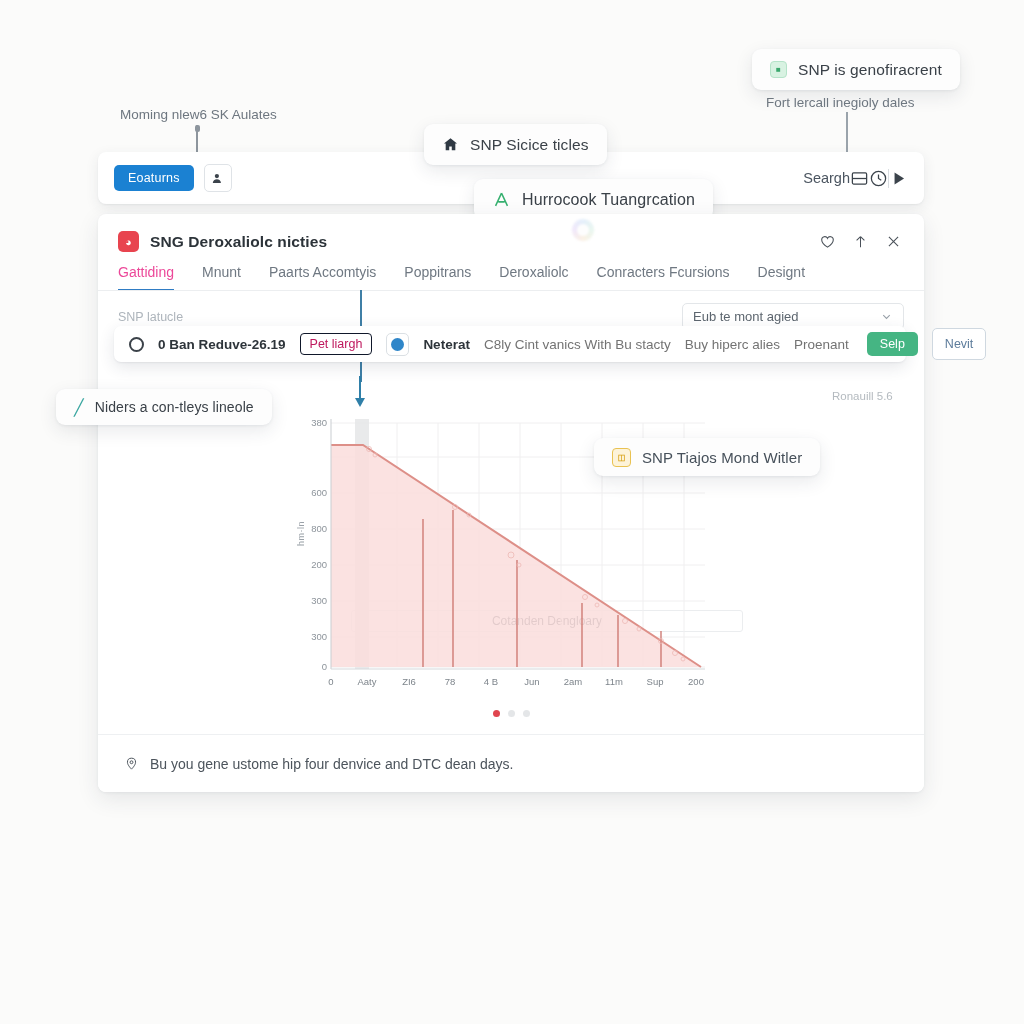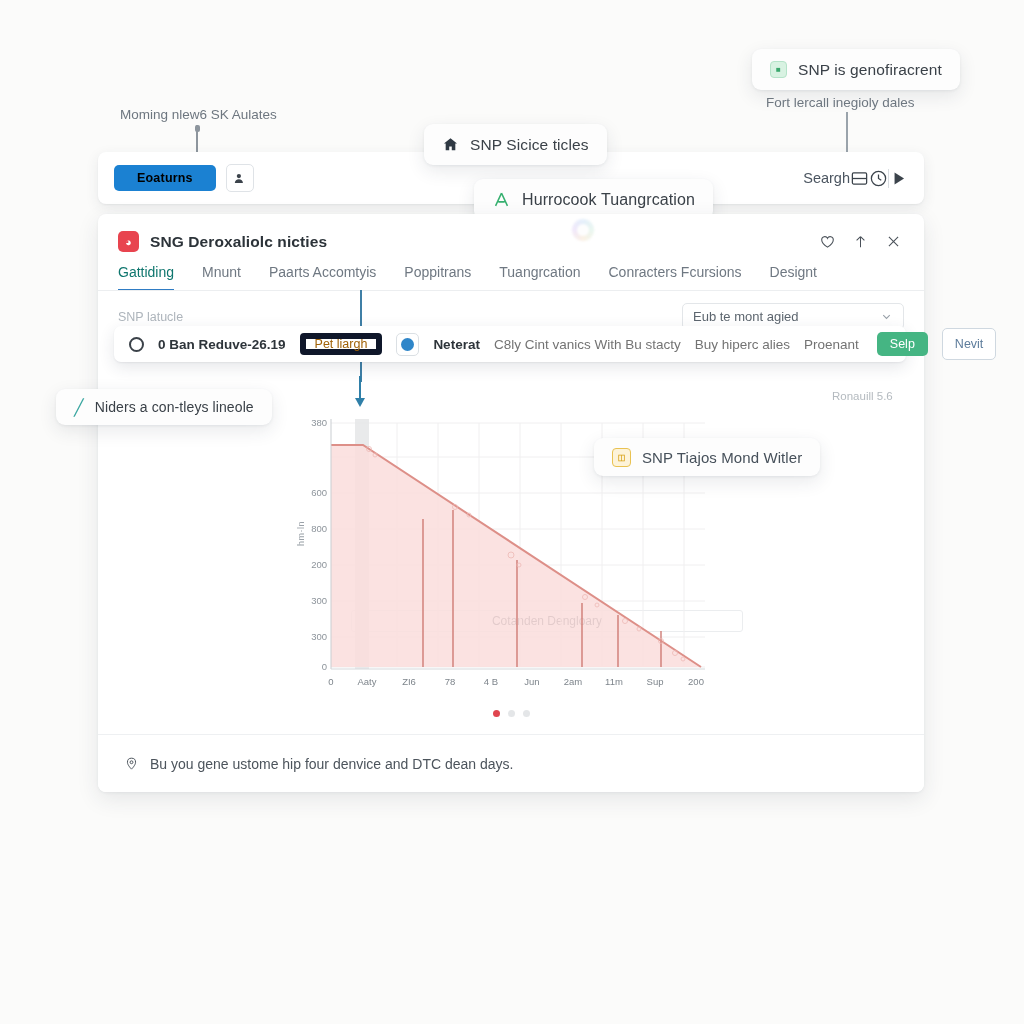--- a/index.html
+++ b/index.html
@@ -61,22 +61,22 @@
   }
 
   
   #toolbar {
     position:absolute; left:98px; top:152px; width:826px; height:52px;
     background:#fff; border-radius:8px;
     box-shadow:0 4px 14px rgba(40,50,70,.09), 0 1px 2px rgba(40,50,70,.06);
     display:flex; align-items:center; padding:0 16px;
   }
   #btn-primary {
-    background:#1b81d2; color:#000000; font-size:12.5px; font-weight:bold;
-    border:none; border-radius:5px; height:26px; padding:0 23px;
+    background:#1b81d2; color:#ffffff; font-size:12.5px; font-weight:normal;
+    border:none; border-radius:5px; height:26px; padding:0 14px;
     letter-spacing:.2px; cursor:pointer;
   }
   #btn-user {
     margin-left:10px; width:28px; height:28px; border:1px solid #dfe3e7;
     border-radius:5px; background:#fff; display:flex; align-items:center;
     justify-content:center; cursor:pointer;
   }
   .tb-right { margin-left:auto; display:flex; align-items:center; }
   #tb-search-label { font-size:14.5px; color:#4b5560; }
   .tb-icon { width:19px; height:19px; display:block; color:#3b434b; cursor:pointer; }
@@ -99,21 +99,21 @@
     width:21px; height:21px; border-radius:5px; background:#e8444f;
     display:flex; align-items:center; justify-content:center;
     color:#fff; font-size:11px; margin-right:11px; flex:0 0 auto;
   }
   #panel-title { font-size:15.5px; font-weight:bold; color:#2c3339; letter-spacing:.1px; }
   .head-actions { margin-left:auto; display:flex; align-items:center; gap:16px; color:#4a5159; }
   .head-actions svg { width:17px; height:17px; cursor:pointer; }
 
   #tabs { display:flex; gap:28px; padding:12px 20px 0 20px; position:relative; }
   .tab { font-size:14px; color:#6f7882; padding-bottom:9px; cursor:pointer; white-space:nowrap; }
-  .tab.active { color:#0f766e; border-bottom:2.5px solid #2f7cc4; }
+  .tab.active { color:#ec4899; border-bottom:2.5px solid #2f7cc4; }
   #tabs-rule { position:absolute; left:0; right:0; bottom:0; height:1px; background:#eceef0; }
 
   
   #filter-row { display:flex; align-items:center; padding:12px 20px 0 20px; gap:20px; }
   #filter-label { font-size:12.5px; color:#aeb5bc; }
   #select-box {
     margin-left:auto; width:222px; height:27px; border:1px solid #e3e6e9;
     border-radius:5px; background:#fff; display:flex; align-items:center;
     padding:0 10px; font-size:13px; color:#5d666f; cursor:pointer;
   }
@@ -129,23 +129,23 @@
     box-shadow:0 5px 16px rgba(40,50,70,.12), 0 1px 2px rgba(40,50,70,.07);
     display:flex; align-items:center; padding:0 15px; gap:14px;
     font-size:13.5px; color:#52595f; white-space:nowrap;
   }
   #ab-ring {
     width:15px; height:15px; border-radius:50%; border:2px solid #3b4249;
     flex:0 0 auto;
   }
   #ab-title { font-weight:bold; color:#2d343a; font-size:13.5px; }
   #ab-chip {
-    border:6px solid #0f172a; border-radius:4px; height:22px;
+    border:1px solid #0f172a; border-radius:4px; height:22px;
     display:flex; align-items:center; padding:0 9px;
-    font-size:12.5px; color:#a16207;
+    font-size:12.5px; color:#be185d;
   }
   #ab-circle-icon {
     width:23px; height:23px; border:1px solid #dbe0e4; border-radius:5px;
     display:flex; align-items:center; justify-content:center; flex:0 0 auto;
   }
   #ab-circle-icon .dot { width:13px; height:13px; border-radius:50%; background:#2f86c9; }
   #ab-strong { font-weight:bold; color:#2d343a; }
   .ab-text { color:#737373; }
   #ab-btn-green {
     margin-left:4px; background:#45b583; color:#fff; border:none; border-radius:5px;
@@ -277,21 +277,21 @@
           <path d="M5.5 5.5 18.5 18.5M18.5 5.5 5.5 18.5"></path>
         </svg>
       </div>
     </div>
 
     <div id="tabs">
       <div class="tab active">Gattiding</div>
       <div class="tab">Mnunt</div>
       <div class="tab">Paarts Accomtyis</div>
       <div class="tab">Poppitrans</div>
-      <div class="tab">Tuangrcation</div>
+      <div class="tab">Deroxaliolc</div>
       <div class="tab">Conracters Fcursions</div>
       <div class="tab">Designt</div>
       <div id="tabs-rule"></div>
     </div>
 
     <div id="filter-row">
       <span id="filter-label">SNP latucle</span>
       <div id="select-box">
         <span>Eub te mont agied</span>
         <svg class="chev" width="13" height="13" viewBox="0 0 24 24" fill="none" stroke="currentColor" stroke-width="2">

